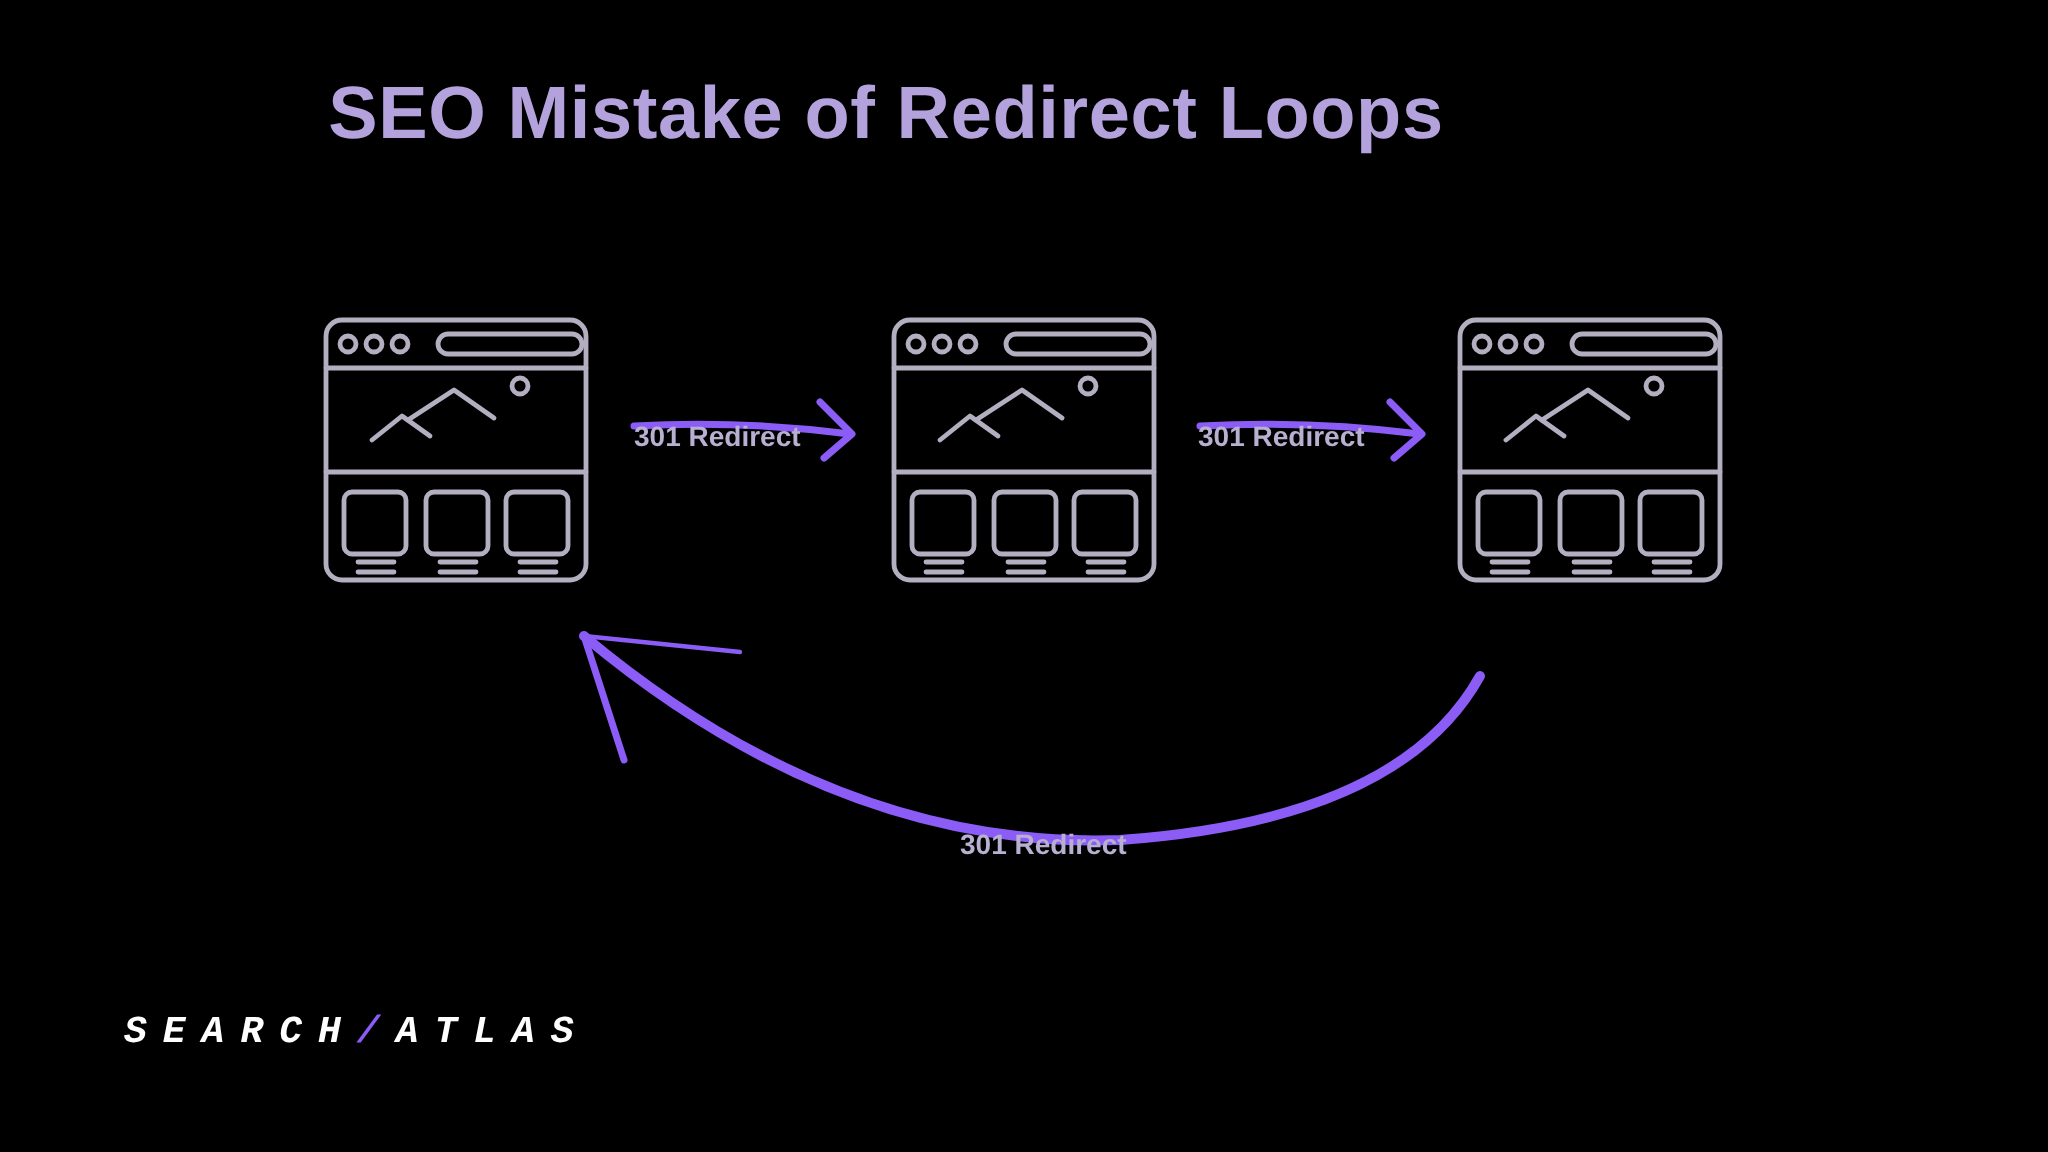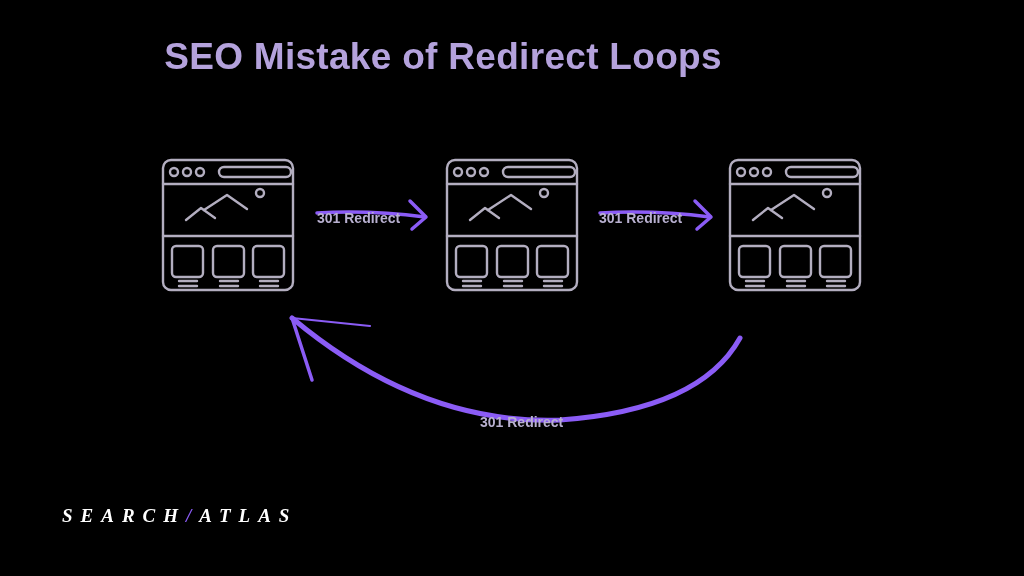--- a/index.html
+++ b/index.html
@@ -11,21 +11,21 @@
       position:absolute; left:0; top:36px; width:886px; text-align:center;
       font-size:37px; font-weight:bold; color:#b4a2dc; letter-spacing:0.3px;
     }
     .browser { position:absolute; width:134px; height:134px; }
     .label {
       position:absolute; font-size:14px; font-weight:bold; color:#b8b0d0; white-space:nowrap;margin-top:40px;
     }
     svg.overlay { position:absolute; left:0; top:0; }
     .logo {
       position:absolute; left:62px; top:505px; font-size:19px; font-weight:bold; color:#ffffff;
-      letter-spacing:8px; font-style:italic; font-family:Liberation Serif, serif;
+      letter-spacing:8px; font-style:italic; font-family:Liberation Mono, monospace;
       display:flex; 
     }
     .logo .slash { color:#8b5cf6; font-weight:bold; }
   </style>
 </head>
 <body>
 
 <div class="title">SEO Mistake of Redirect Loops</div>
 
 <div class="browser" style="left:161px;top:158px;">

